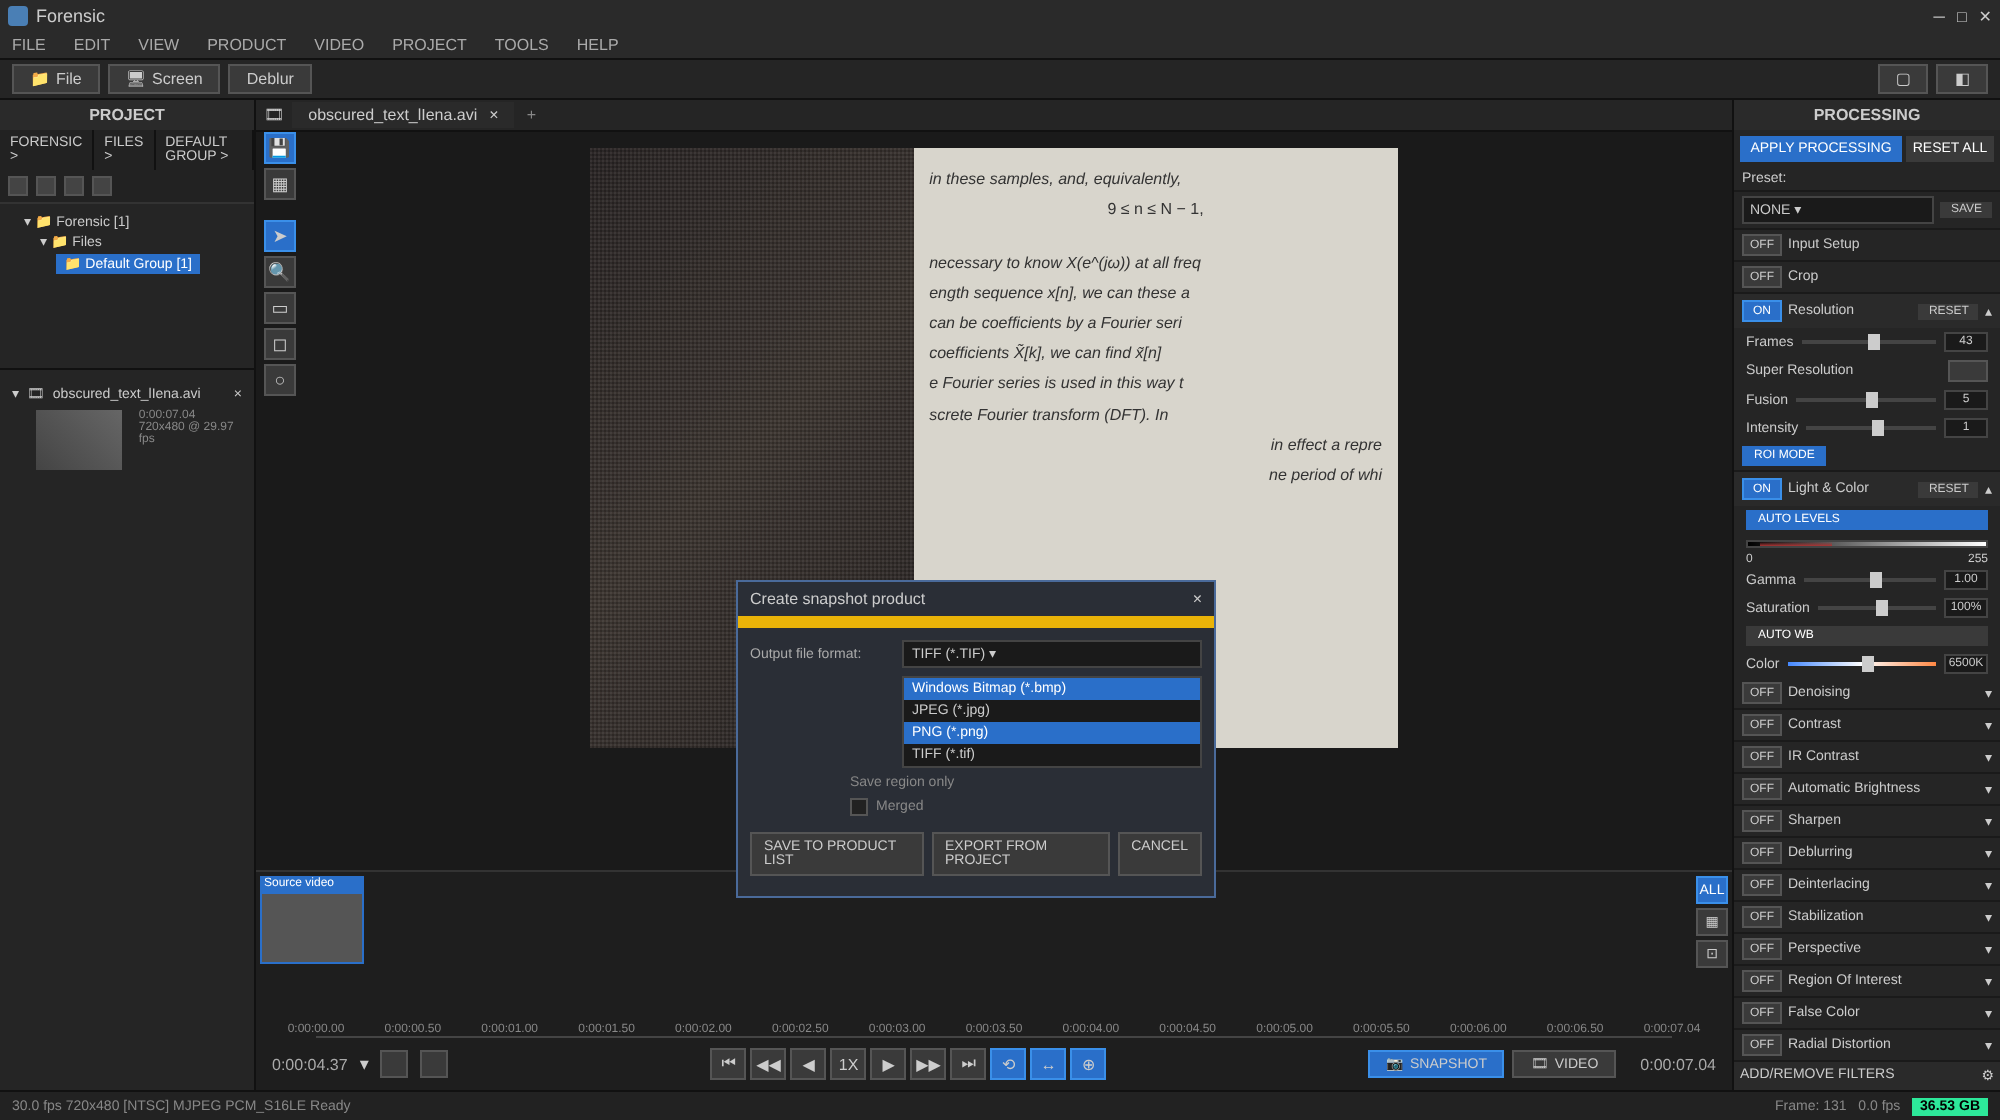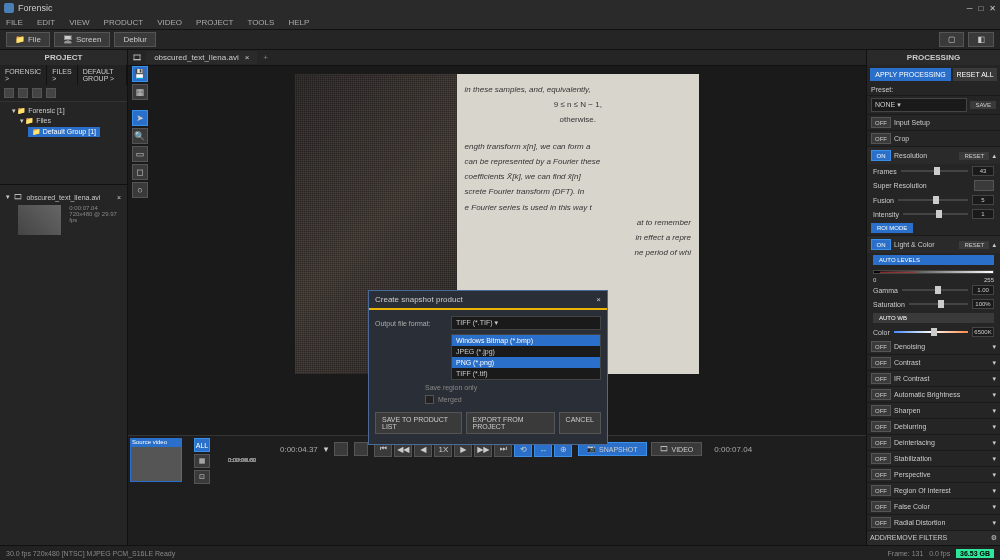--- a/index.html
+++ b/index.html
@@ -34,21 +34,21 @@
 .tab-bar .add{padding:2px 6px;color:#888}
 .vtoolbar{position:absolute;left:132px;top:66px;width:18px;display:flex;flex-direction:column;gap:2px}
 .vt-btn{width:16px;height:16px;background:#3a3a3a;border:1px solid #555;display:flex;align-items:center;justify-content:center;font-size:9px}
 .vt-btn.active{background:#2a6fc9;border-color:#3a8fe9}
 .viewer{flex:1;display:flex;align-items:flex-start;justify-content:center;padding-top:8px;position:relative}
 .doc{width:404px;height:300px;display:flex;position:relative}
 .doc-left{width:40%;background:linear-gradient(135deg,#3a3636,#4a4440,#3a3636);filter:contrast(1.2);position:relative;overflow:hidden}
 .doc-left::after{content:"";position:absolute;inset:0;background:repeating-linear-gradient(0deg,rgba(0,0,0,0.15) 0 1px,transparent 1px 2px),repeating-linear-gradient(90deg,rgba(255,255,255,0.05) 0 1px,transparent 1px 2px)}
 .doc-right{width:60%;background:#d8d5cc;color:#333;font-family:Georgia,serif;font-size:8px;padding:10px 8px;line-height:1.4;font-style:italic;position:relative;overflow:hidden}
 .doc-right p{margin-bottom:4px}
-.timeline-area{height:110px;background:#1e1e1e;border-top:1px solid #333;display:flex;}
+.timeline-area{height:110px;background:#1e1e1e;border-top:1px solid #333;display:flex;flex-direction:column}
 .tl-top{display:flex;height:56px}
 .tl-thumb-box{width:56px;display:flex;flex-direction:column;padding:2px}
 .tl-thumb-lbl{background:#2a6fc9;color:#fff;font-size:6px;padding:1px 2px}
 .tl-thumb{width:52px;height:36px;background:#555;border:1px solid #2a6fc9}
 .tl-right-icons{margin-left:auto;width:28px;display:flex;flex-direction:column;gap:2px;padding:2px;align-items:flex-end}
 .tl-ri{width:16px;height:14px;background:#3a3a3a;border:1px solid #555;font-size:7px;display:flex;align-items:center;justify-content:center}
 .tl-ri.blue{background:#2a6fc9;border-color:#3a8fe9;color:#fff}
 .tl-ruler{height:28px;display:flex;align-items:flex-end;position:relative;margin:0 30px;font-size:6px;color:#888;border-bottom:1px solid #444}
 .tl-controls{height:26px;display:flex;align-items:center;padding:0 8px;gap:6px}
 .tc-time{font-size:8px;color:#aaa}
@@ -73,21 +73,21 @@
 .slider-row{display:flex;align-items:center;gap:4px;padding:2px 6px}
 .slider{flex:1;height:2px;background:#444;position:relative}
 .slider::after{content:"";position:absolute;width:6px;height:8px;background:#ccc;top:-3px;left:50%}
 .val-box{width:22px;background:#1a1a1a;border:1px solid #444;text-align:center;font-size:6px;padding:1px}
 .histo{height:30px;margin:3px 6px;background:linear-gradient(to right,#000,#fff);position:relative;border:1px solid #444}
 .histo::before{content:"";position:absolute;bottom:0;left:5%;width:30%;height:80%;background:linear-gradient(to top,#a33,transparent)}
 .auto-btn{background:#2a6fc9;color:#fff;padding:2px 6px;font-size:6px;margin:2px 6px;display:inline-block}
 .auto-btn.gray{background:#3a3a3a}
 .rp-footer{margin-top:auto;background:#2a2a2a;padding:3px;display:flex;justify-content:space-between;font-size:7px}
 .dialog{position:absolute;left:368px;top:290px;width:240px;background:#2a2e36;border:1px solid #4a6a9a;font-size:8px;z-index:100}
-.dlg-title{background:#2a2e36;padding:4px 6px;display:flex;justify-content:space-between;border-bottom:2px solid #eab308}
+.dlg-title{background:#2a2e36;padding:4px 6px;display:flex;justify-content:space-between;border-bottom:6px solid #eab308}
 .dlg-body{padding:6px}
 .dlg-row{display:flex;align-items:center;gap:6px;margin-bottom:4px}
 .dlg-lbl{width:70px;font-size:7px;color:#aaa}
 .dlg-dd{flex:1;background:#1a1a1a;border:1px solid #444;padding:2px 4px;font-size:7px}
 .dlg-list{margin-left:76px;background:#1a1a1a;border:1px solid #444;font-size:7px}
 .dlg-list div{padding:2px 4px}
 .dlg-list .sel{background:#2a6fc9;color:#fff}
 .dlg-chk{display:flex;align-items:center;gap:4px;margin:4px 0 4px 50px;font-size:7px;color:#888}
 .chkbox{width:9px;height:9px;border:1px solid #555;background:#222}
 .dlg-btns{display:flex;gap:4px;justify-content:center;padding:4px 0}
@@ -181,26 +181,24 @@
         <span>×</span>
       </div>
       <div class="add">+</div>
     </div>
     <div class="viewer">
       <div class="doc">
         <div class="doc-left"></div>
         <div class="doc-right">
           <p>in these samples, and, equivalently,</p>
           <p style="text-align:center;font-style:normal">9 ≤ n ≤ N − 1,</p>
-          <p style="text-align:center;font-style:normal">otherwise.</p>
           <br>
-          
-          <p>ength transform x[n], we can form a</p><p>can be represented by a Fourier these</p><p>coefficients X̃[k], we can find x̃[n]</p>
-          <p>screte Fourier transform (DFT). In</p><p>e Fourier series is used in this way t</p>
-          <p style="text-align:right">at to remember</p>
+          <p>necessary to know X(e^(jω)) at all freq</p>
+          <p>ength sequence x[n], we can these a</p><p>can be coefficients by a Fourier seri</p><p>coefficients X̃[k], we can find x̃[n]</p>
+          <p>e Fourier series is used in this way t</p><p>screte Fourier transform (DFT). In</p>
           <p style="text-align:right">in effect a repre</p>
           <p style="text-align:right">ne period of whi</p>
         </div>
       </div>
     </div>
 
     <div class="timeline-area">
       <div class="tl-top">
         <div class="tl-thumb-box">
           <div class="tl-thumb-lbl">Source video</div>

